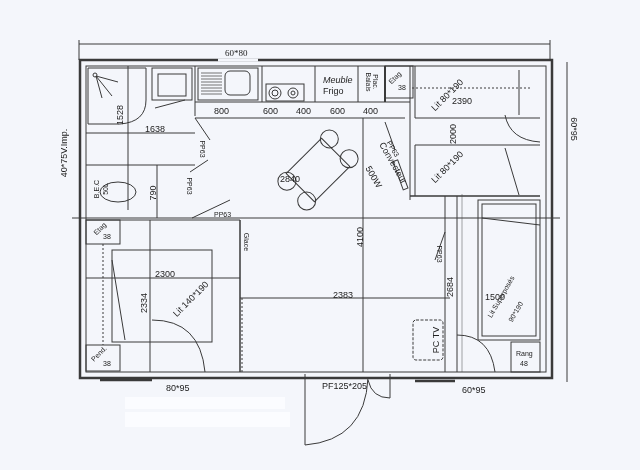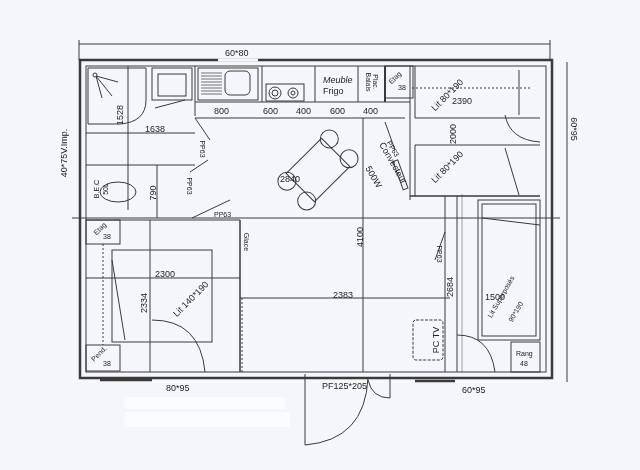--- a/index.html
+++ b/index.html
@@ -137,21 +137,21 @@
     <line x1="385" y1="122" x2="395" y2="150"></line>
     <line x1="445" y1="232" x2="435" y2="260"></line>
     <line x1="462" y1="194" x2="462" y2="372" stroke="#4a4a4a" stroke-width="0.5"></line>
     <line x1="72" y1="218" x2="72" y2="218"></line>
   </g>
 
   <rect x="125" y="397" width="160" height="12" fill="#fbfcff"></rect>
   <rect x="125" y="412" width="165" height="15" fill="#fbfcff"></rect>
 </svg>
 
-<div class="lbl" style="left:225px;top:48px;">60*80</div>
+<div class="lbl" style="left:225px;top:48px;font-family:Liberation Serif, serif;">60*80</div>
 <div class="lbl rot-90" style="left:40px;top:148px;">40*75V.Imp.</div>
 <div class="lbl rot90" style="left:562px;top:124px;">60*95</div>
 
 <div class="lbl" style="left:214px;top:106px;">800</div>
 <div class="lbl" style="left:263px;top:106px;">600</div>
 <div class="lbl" style="left:296px;top:106px;">400</div>
 <div class="lbl" style="left:330px;top:106px;">600</div>
 <div class="lbl" style="left:363px;top:106px;">400</div>
 <div class="lbl" style="left:280px;top:130px;margin-top:44px;">2840</div>
 <div class="lbl" style="left:323px;top:75px;font-style:italic;">Meuble</div>

